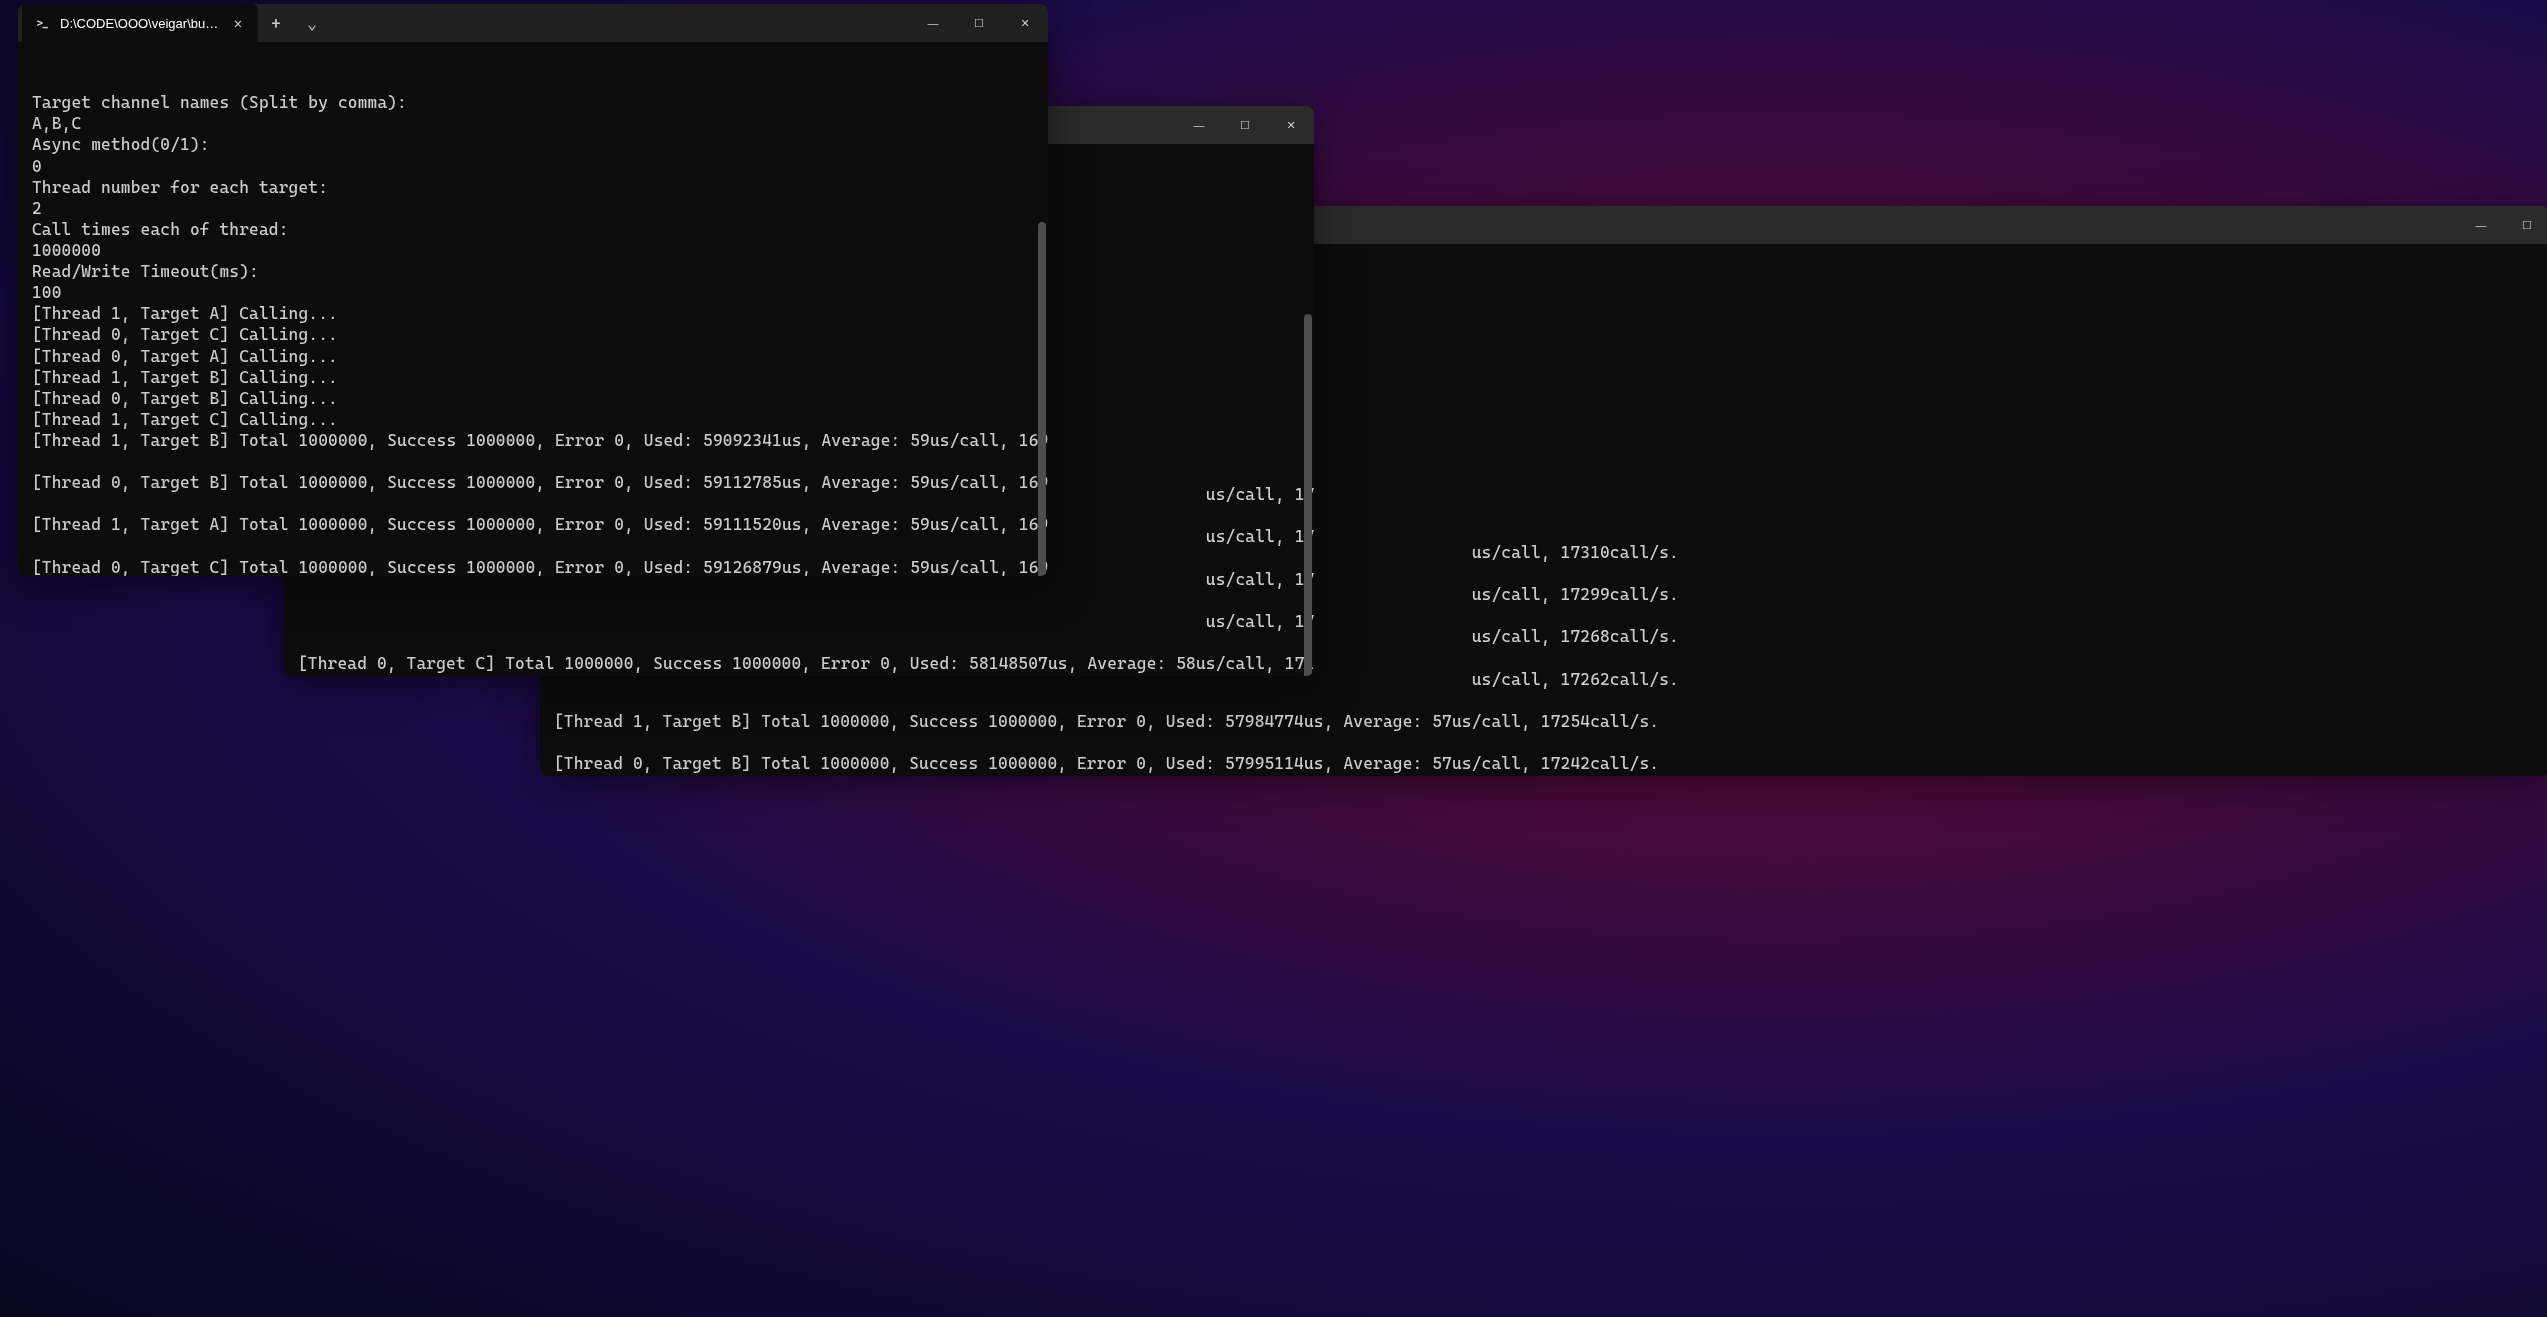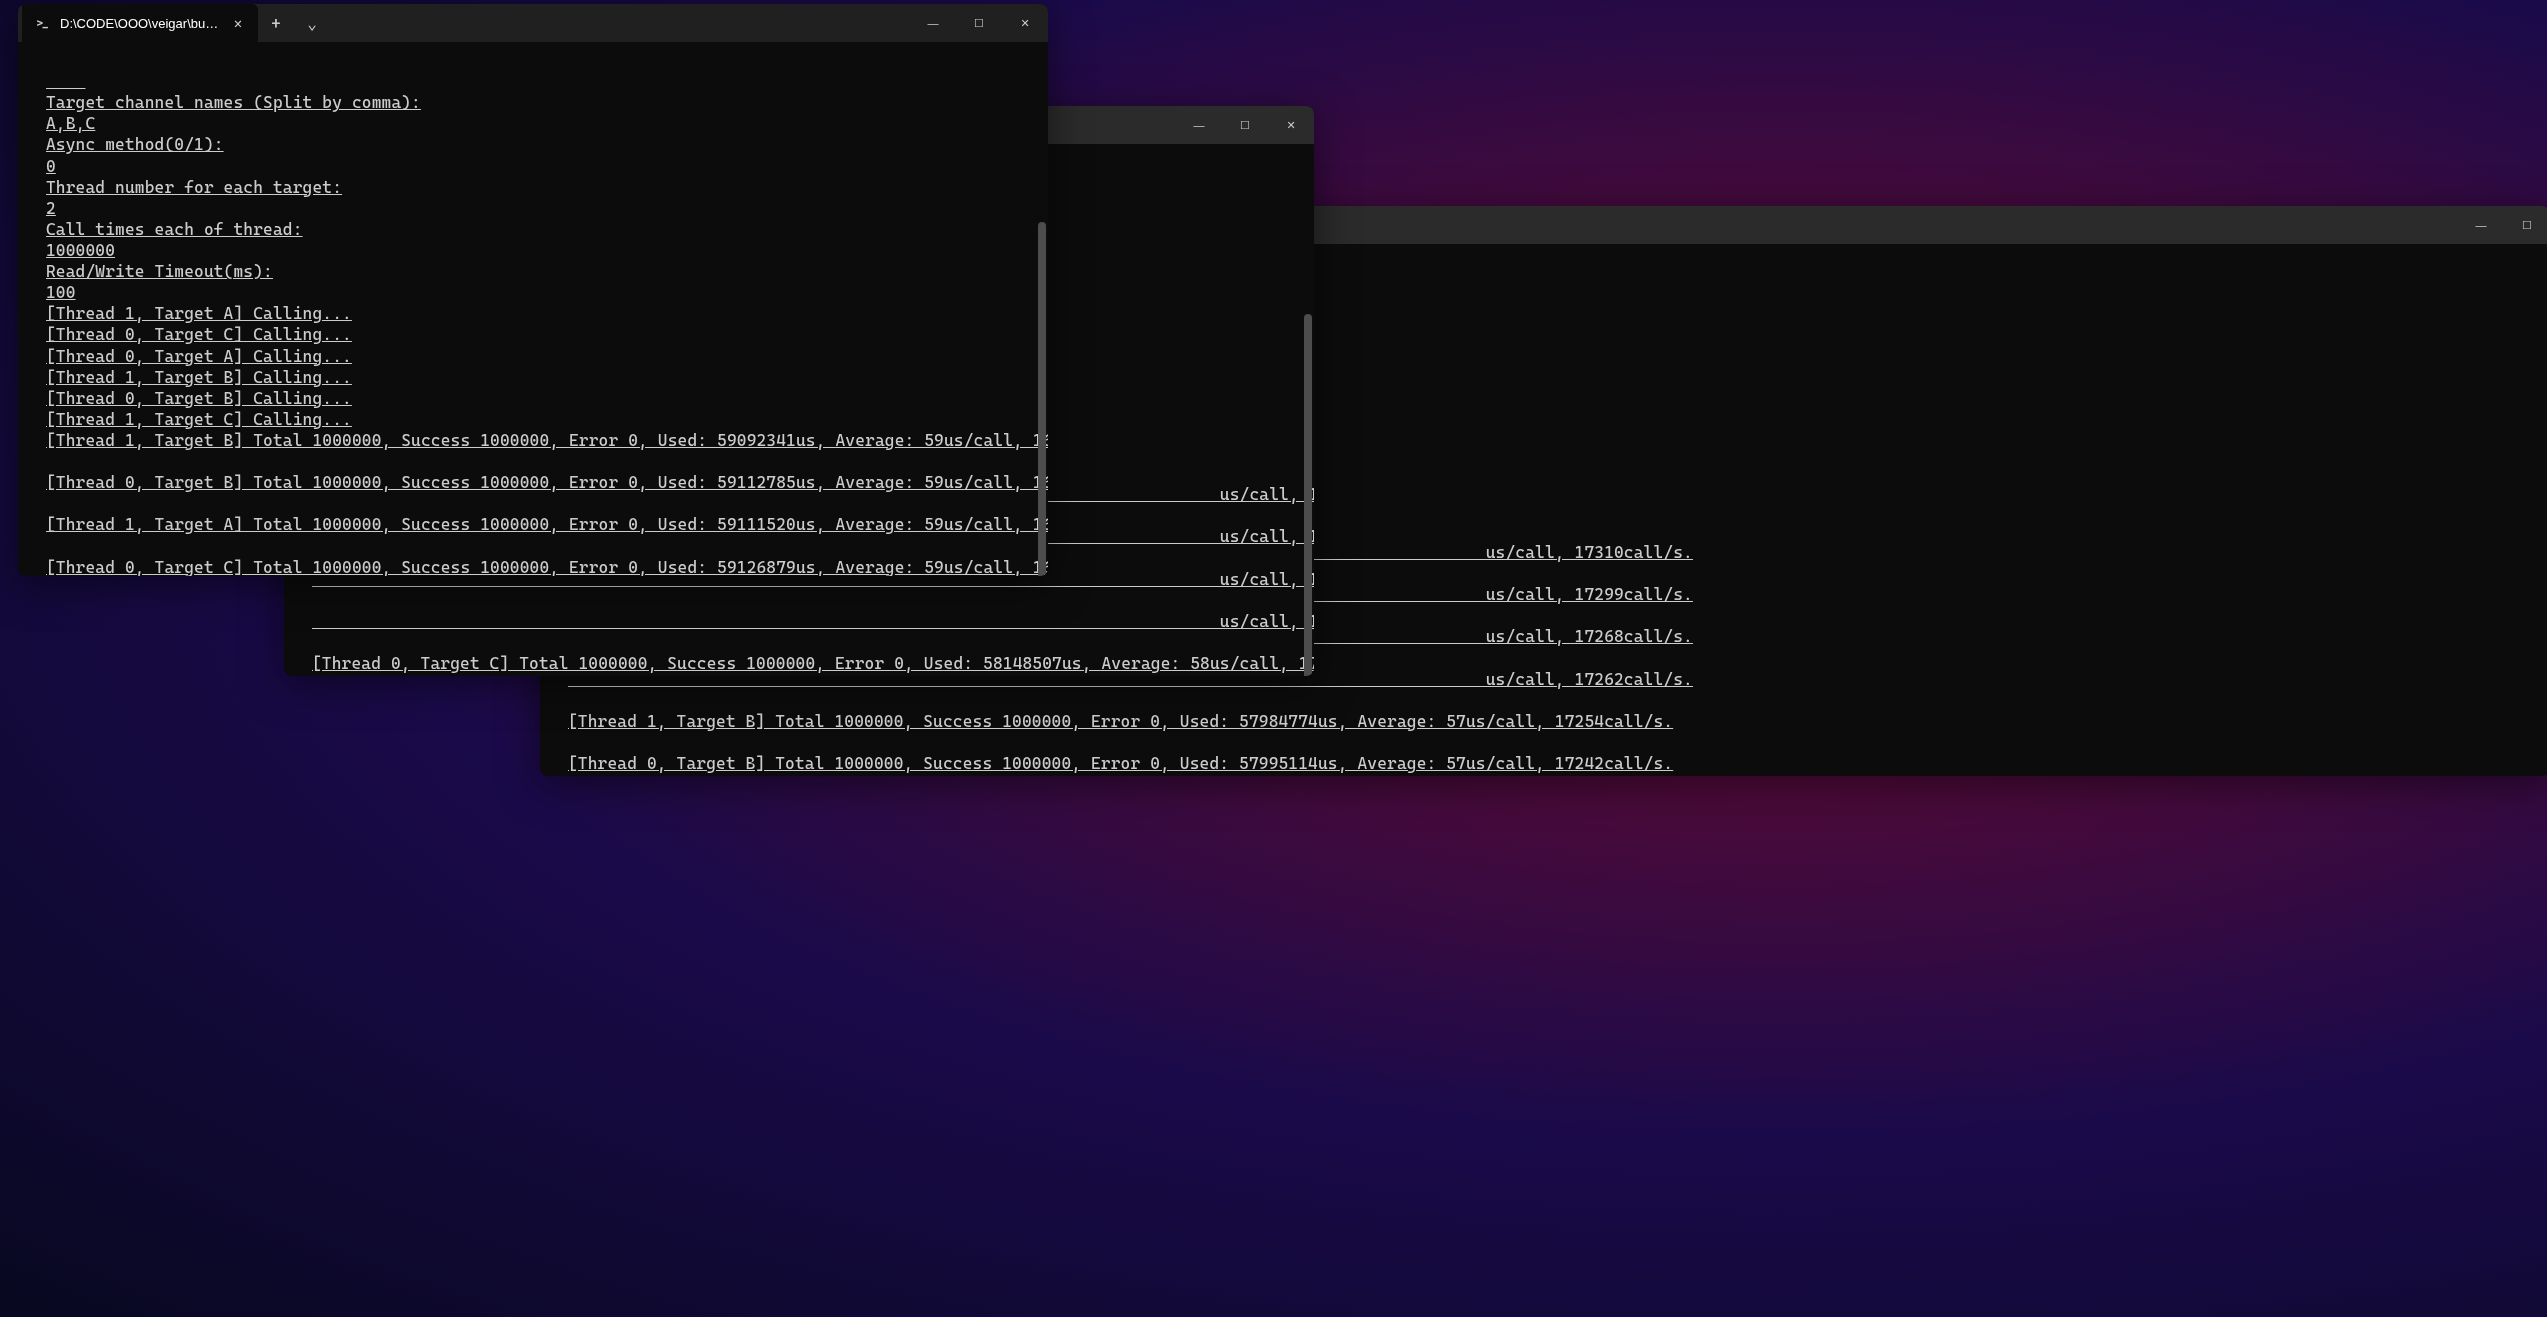--- a/index.html
+++ b/index.html
@@ -103,30 +103,29 @@
     align-items: center;
     justify-content: center;
     color: #cccccc;
     font-family: 'Segoe UI', sans-serif;
     font-size: 11px;
     cursor: pointer;
   }
 
   .terminal-body {
     flex: 1;
-    padding: 8px 28px;
+    padding: 8px 14px;
     color: #cccccc;
     font-size: 16.5px;
     line-height: 1.28;
     white-space: pre;
     overflow: hidden;
     position: relative;
     font-family: 'Cascadia Mono', 'Consolas', monospace;
     letter-spacing: 0.2px;
-    text-decoration: underline;
   }
 
   .scrollbar-track {
     position: absolute;
     right: 2px;
     top: 0;
     width: 8px;
     height: 100%;
   }
   .scrollbar-thumb {

